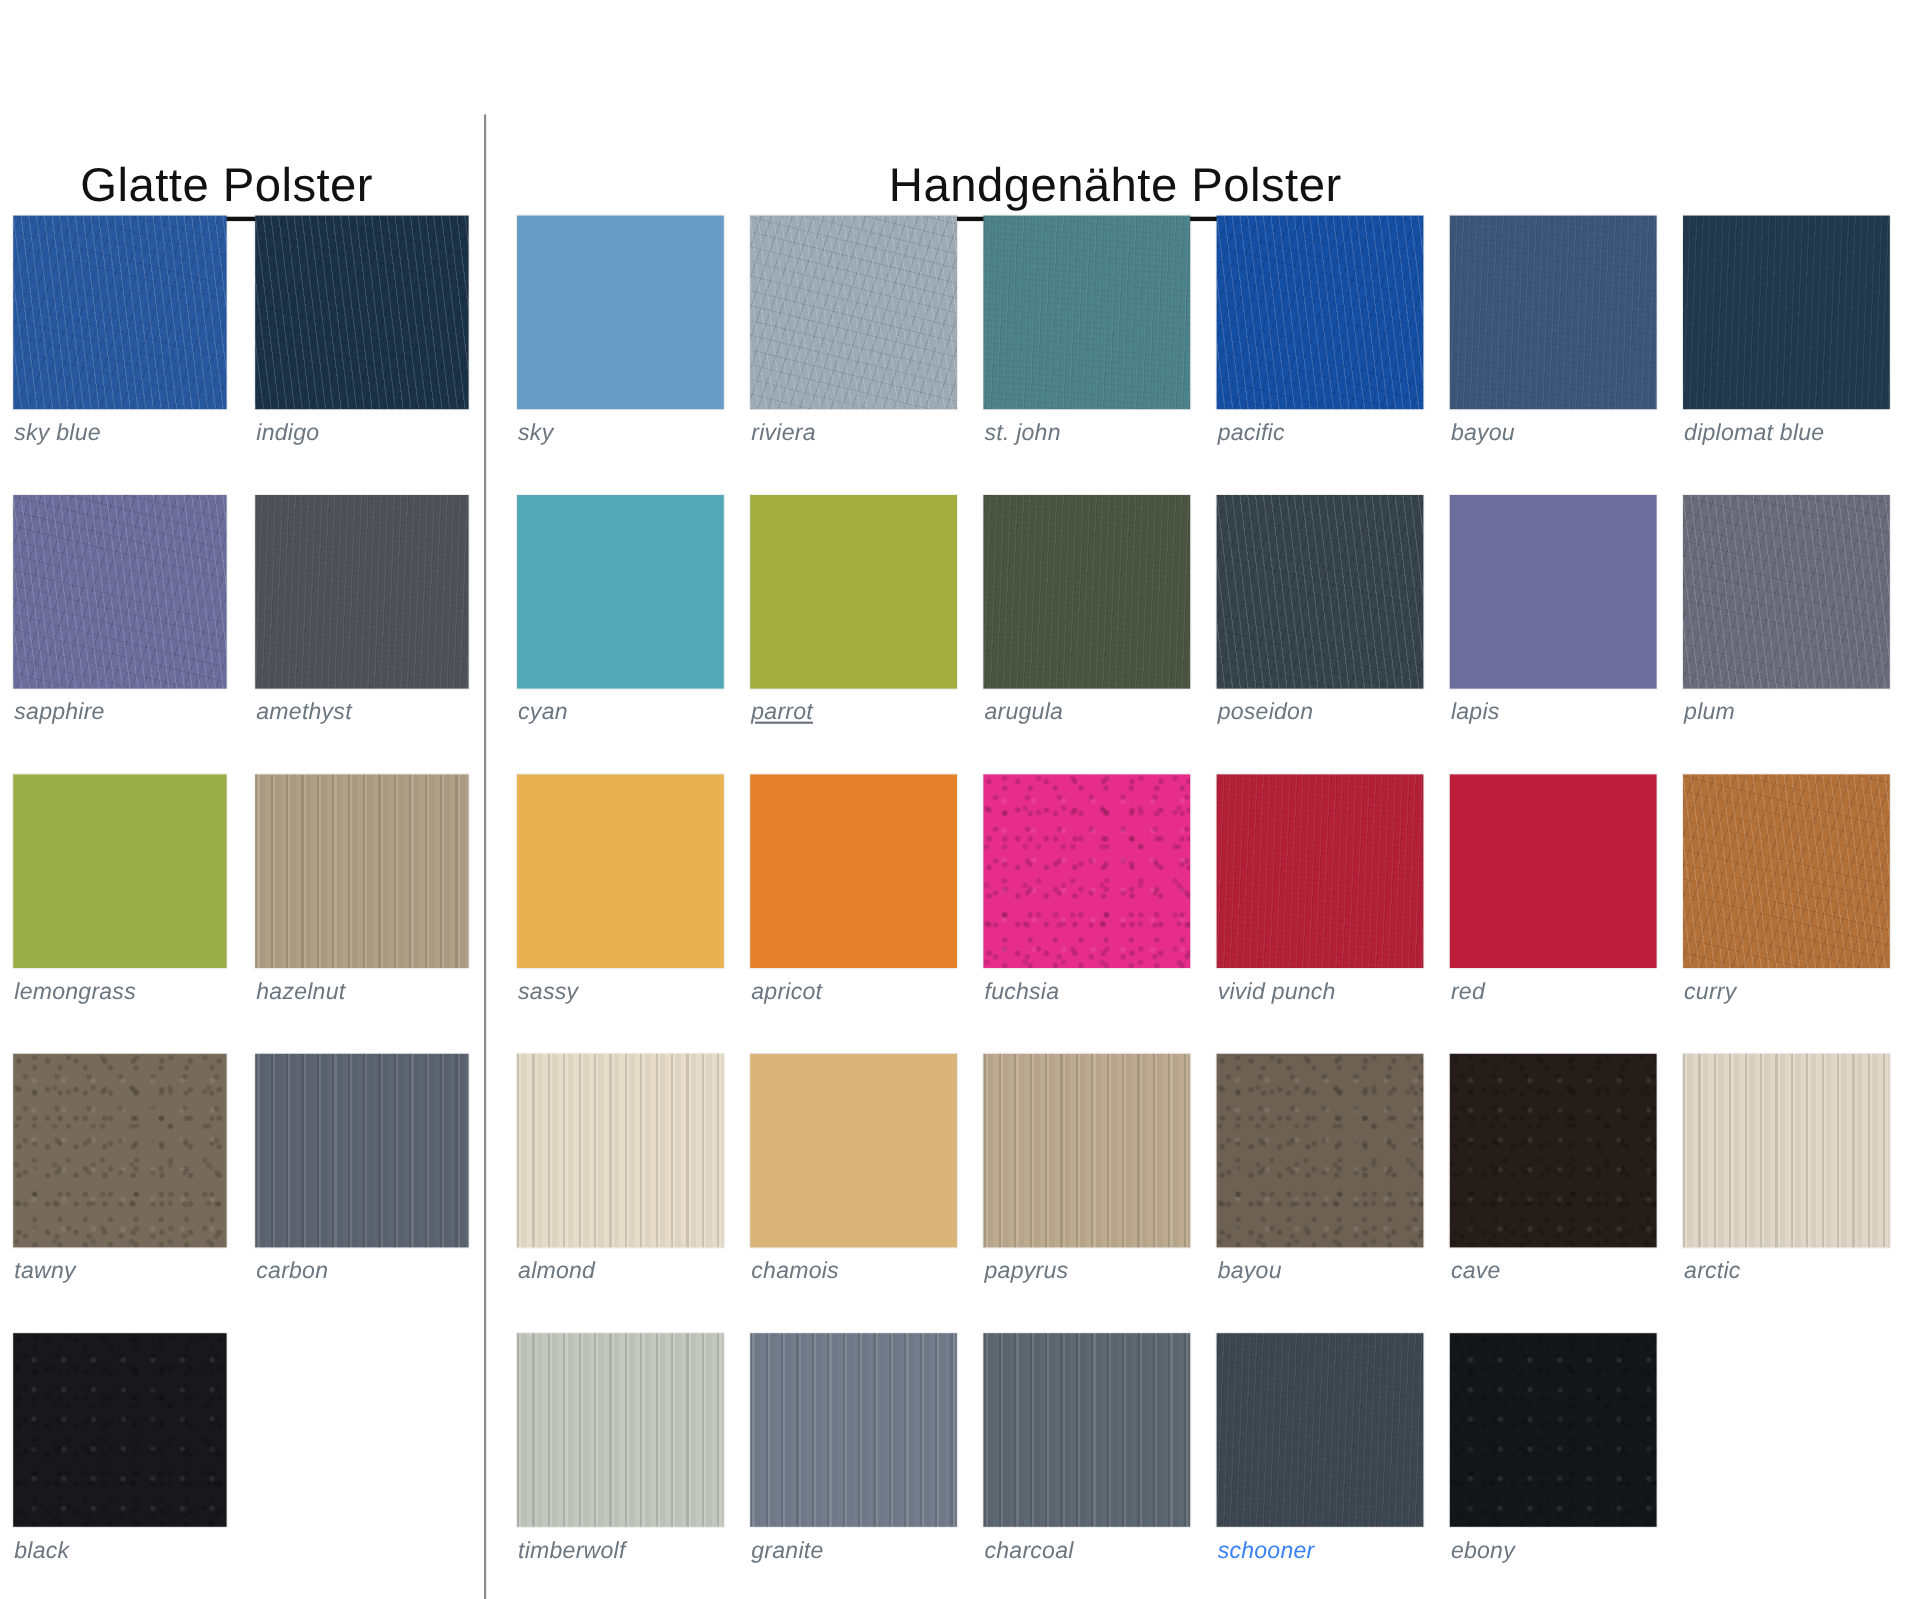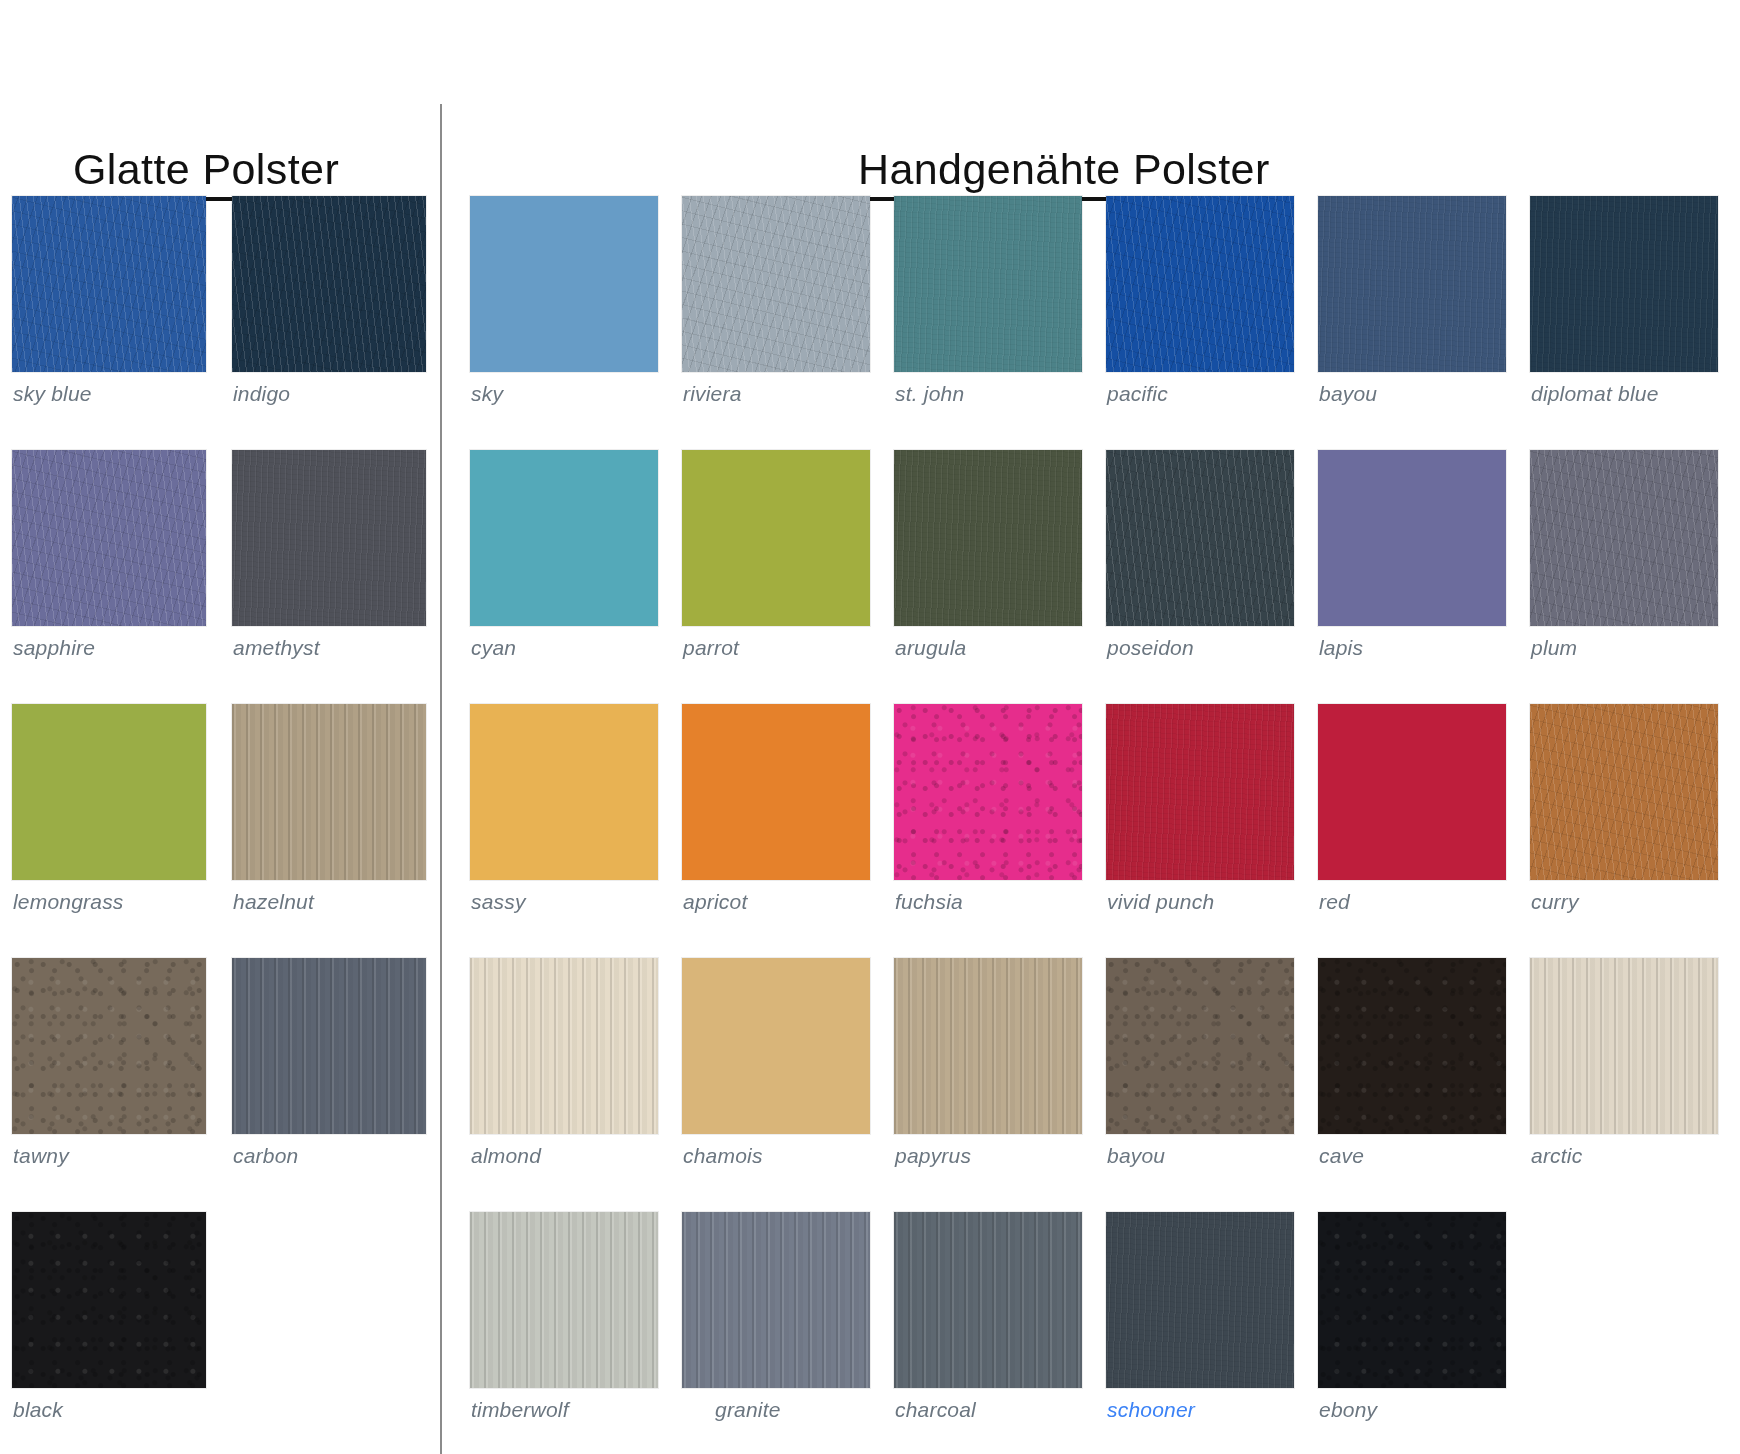--- a/index.html
+++ b/index.html
@@ -38,21 +38,21 @@
     font-size: 43px;
     font-weight: 400;
     color: #111111;
     letter-spacing: 0.4px;
     white-space: nowrap;
     padding-bottom: 5px;
     border-bottom: 4px solid #111111;
     line-height: 1.05;
   }
   #heading-left  { left: 73px; top: 118px; }
-  #heading-right { left: 858px; top: 118px; }
+  #heading-right { left: 808px; top: 118px; }
 
   
   .panel { position: absolute; }
   #panel-left  { left: 12px;  top: 196px; }
   #panel-right { left: 470px; top: 196px; }
 
   .grid {
     display: grid;
     grid-auto-rows: 254px;
   }
@@ -231,21 +231,21 @@
         <div class="cell">
           <div class="swatch" style="background: rgb(84, 169, 185);">
             <div class="grain g-flat"></div>
           </div>
           <div class="label" style="color: rgb(107, 118, 128);">cyan</div>
         </div>
         <div class="cell">
           <div class="swatch" style="background: rgb(162, 174, 63);">
             <div class="grain g-flat"></div>
           </div>
-          <div class="label" style="color: rgb(107, 118, 128);">parrot</div>
+          <div class="label" style="color: rgb(107, 118, 128); text-decoration: underline;">parrot</div>
         </div>
         <div class="cell">
           <div class="swatch" style="background: rgb(75, 84, 64);">
             <div class="grain g-fine"></div>
           </div>
           <div class="label" style="color: rgb(107, 118, 128);">arugula</div>
         </div>
         <div class="cell">
           <div class="swatch" style="background: rgb(54, 67, 74);">
             <div class="grain g-crack"></div>
@@ -339,21 +339,21 @@
         <div class="cell">
           <div class="swatch" style="background: rgb(196, 199, 191);">
             <div class="grain g-wood"></div>
           </div>
           <div class="label" style="color: rgb(107, 118, 128);">timberwolf</div>
         </div>
         <div class="cell">
           <div class="swatch" style="background: rgb(116, 124, 139);">
             <div class="grain g-wood"></div>
           </div>
-          <div class="label" style="color: rgb(107, 118, 128); margin-left: 32px;">granite</div>
+          <div class="label" style="color: rgb(107, 118, 128);">granite</div>
         </div>
         <div class="cell">
           <div class="swatch" style="background: rgb(94, 104, 113);">
             <div class="grain g-wood"></div>
           </div>
           <div class="label" style="color: rgb(107, 118, 128);">charcoal</div>
         </div>
         <div class="cell">
           <div class="swatch" style="background: rgb(61, 71, 80);">
             <div class="grain g-fine"></div>

